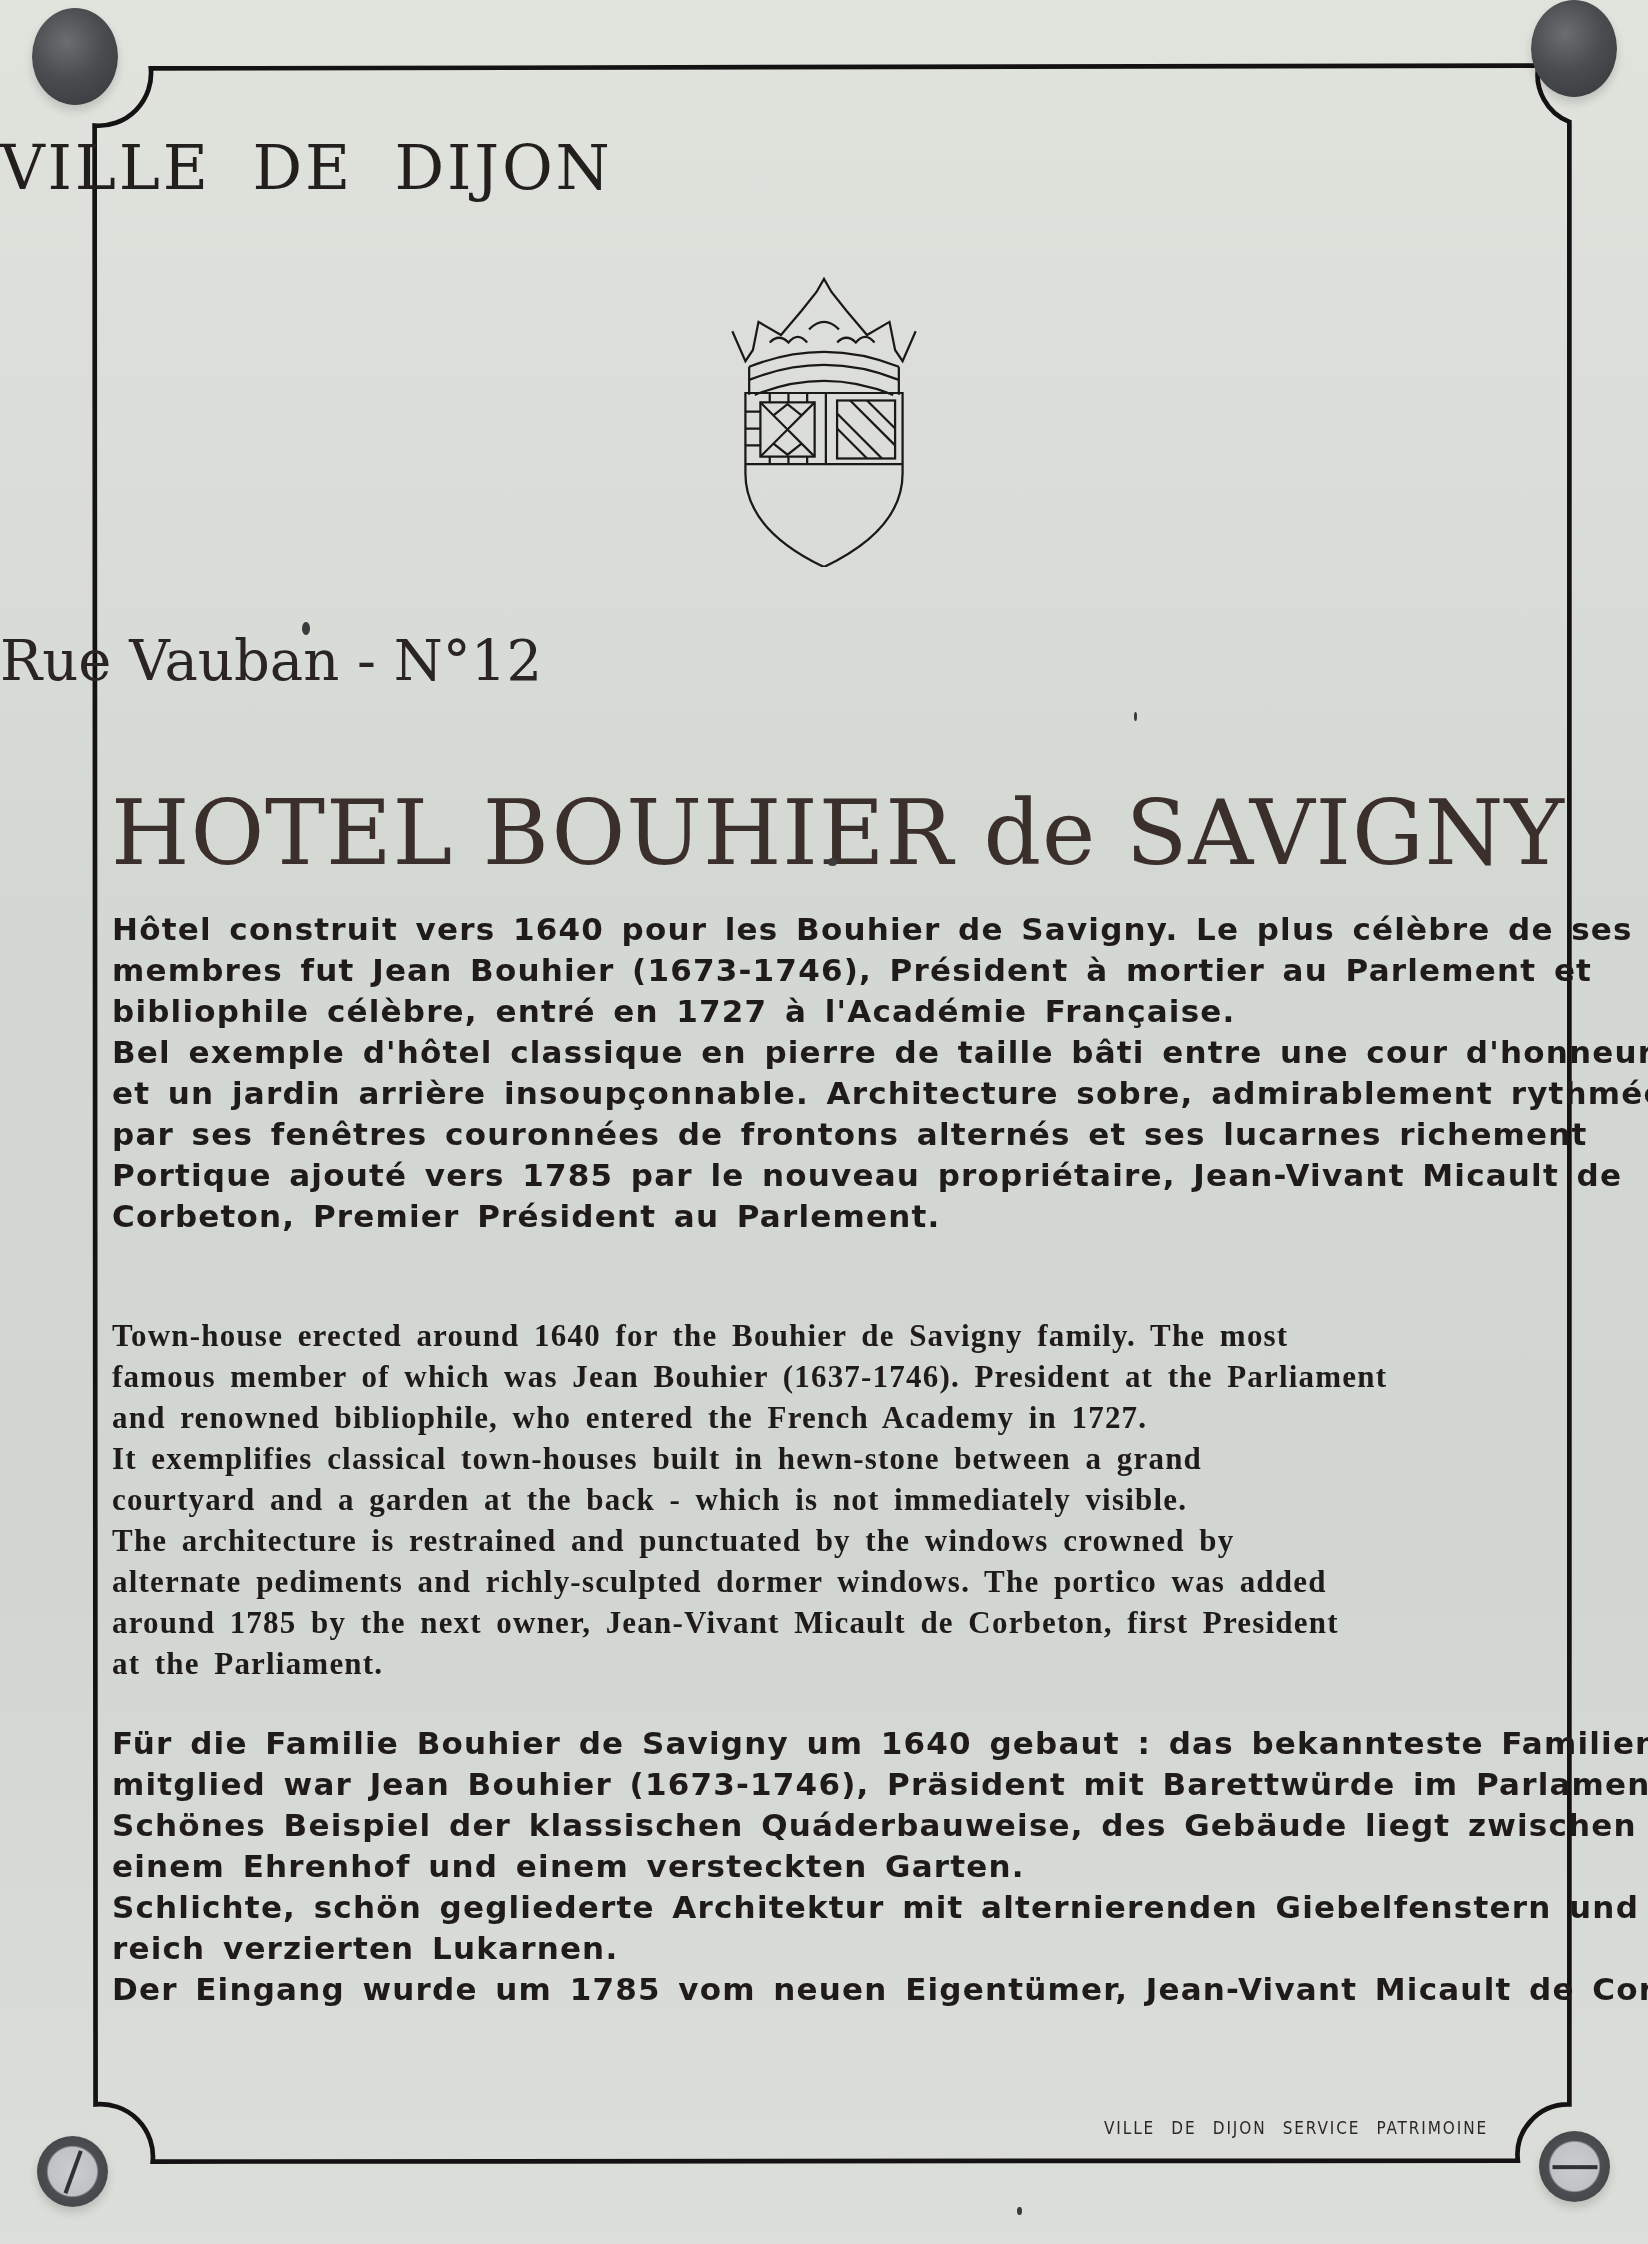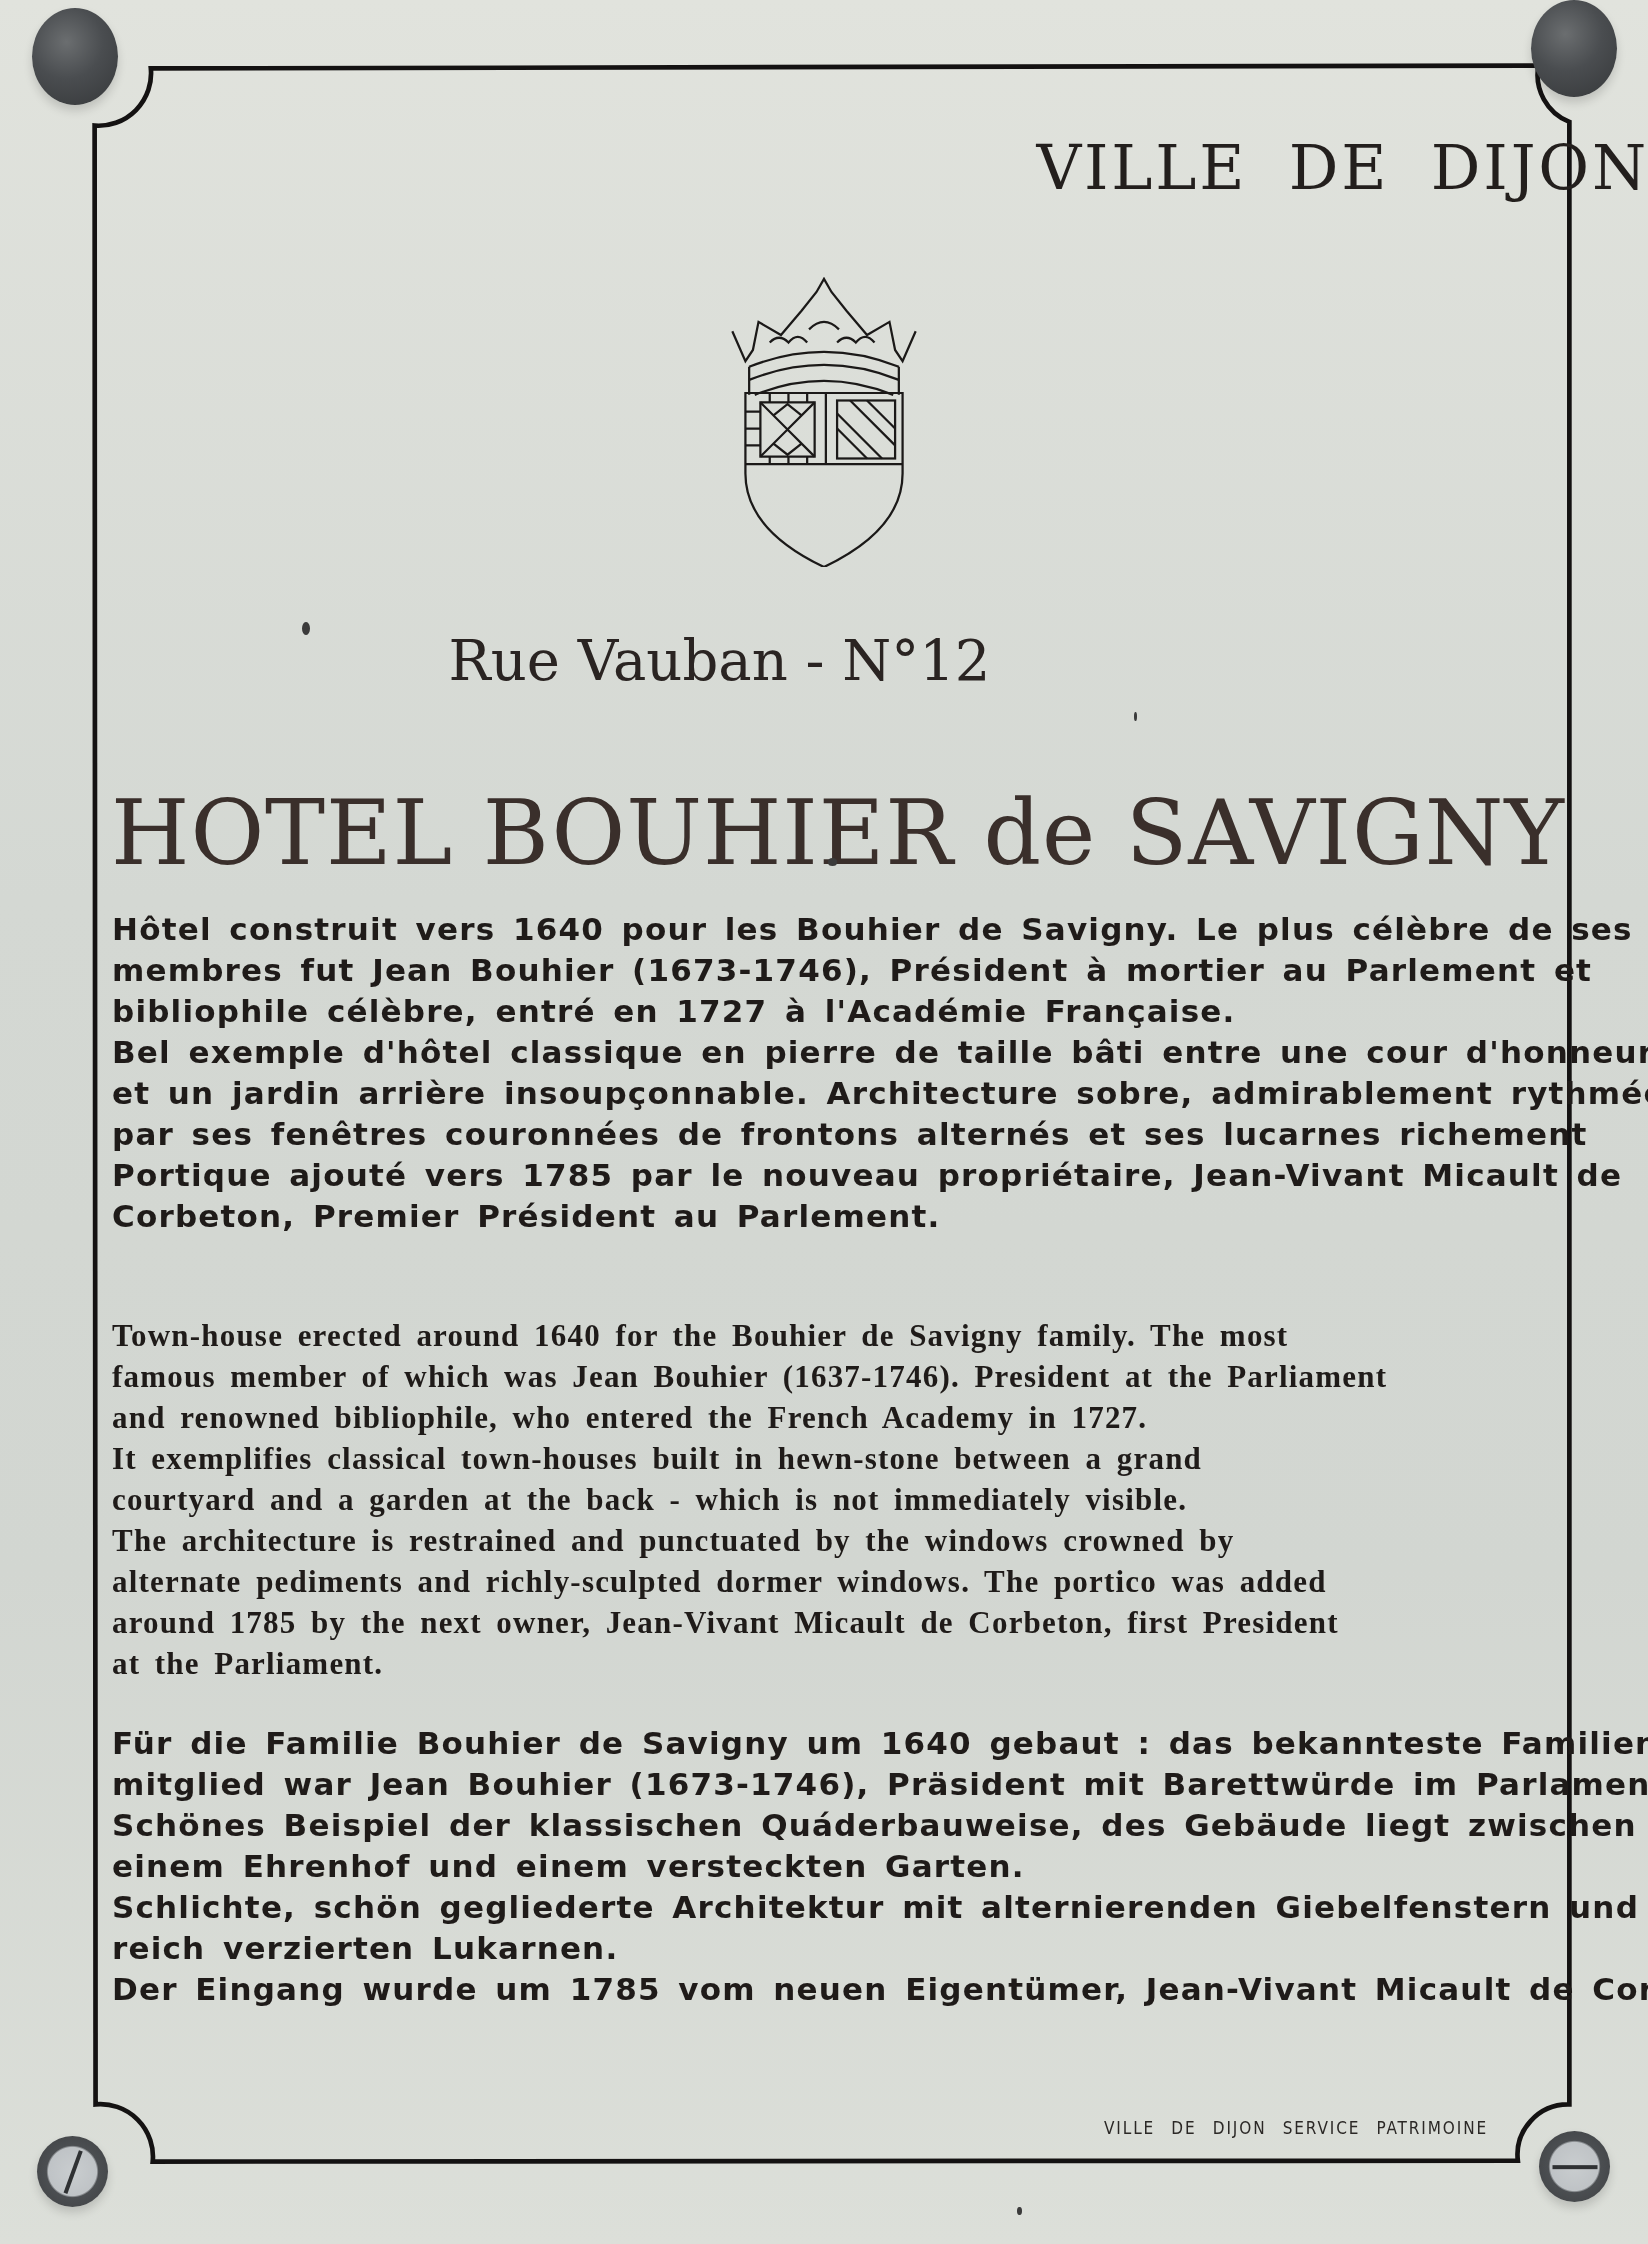--- a/index.html
+++ b/index.html
@@ -22,27 +22,27 @@
     .screw.flat {
       width: 71px; height: 71px;
       background: radial-gradient(circle at 50% 50%, #c9cdcf 0%, #bfc3c6 48%, #4b4e51 52%, #3e4043 100%);
     }
     .screw .slot {
       position: absolute; left: 50%; top: 50%; width: 3.7px; height: 45px;
       background: #2f3133; transform: translate(-50%,-50%) rotate(20deg);
     }
     .screw.flat.br .slot { transform: translate(-50%,-50%) rotate(90deg); }
     .city {
-      position: absolute; left: 0; width: 1649px; top: 131px; text-align: right;
+      position: absolute; left: 0; width: 1649px; top: 131px; text-align: left;
       font-family: "DejaVu Serif", serif; font-size: 62px; letter-spacing: 2.8px;
       color: #231f1d; word-spacing: 19px;
     }
     .crest { position: absolute; left: 721px; top: 277px; }
     .address {
-      position: absolute; left: 0; width: 1439px; top: 628px; text-align: center;
+      position: absolute; left: 0; width: 1439px; top: 628px; text-align: left;
       font-family: "DejaVu Serif", serif; font-size: 56px; color: #2a2422;
     }
     .title {
       position: absolute; left: 111px; top: 740px; width: 1462px;
       font-family: "DejaVu Serif", serif; font-size: 90px; color: #3a2f2b;
       letter-spacing: 0.9px; white-space: nowrap; margin-top: 40px;
     }
     .body-block {
       position: absolute; left: 112px; width: 1452px;
       font-family: "DejaVu Sans", sans-serif; font-weight: bold;

